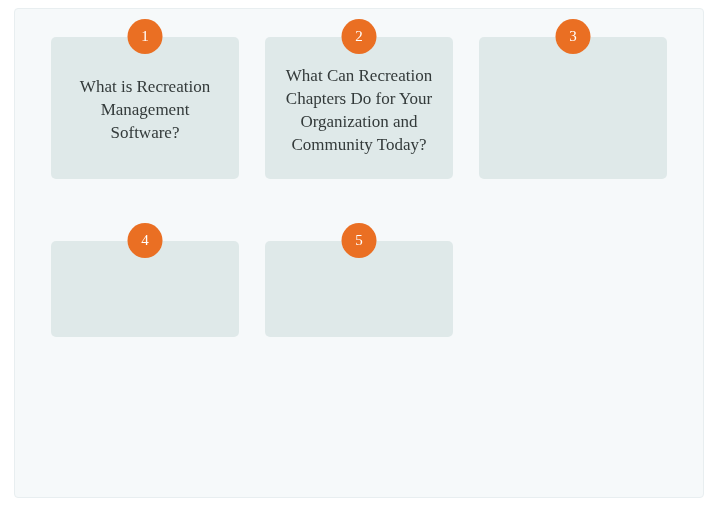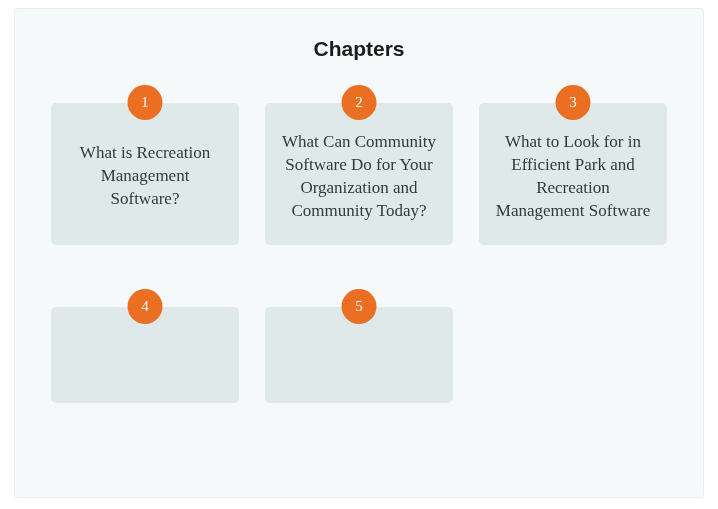--- a/index.html
+++ b/index.html
@@ -69,36 +69,34 @@
     font-size: 17px;
     line-height: 1.35;
     color: #333a3a;
     text-align: center;
   }
 </style>
 </head>
 <body>
 
 <div class="panel">
-  <h2 class="heading">Chapters</h2>
   <div class="grid">
 
     <div class="card">
       <div class="badge">1</div>
       <div class="title">What is Recreation Management Software?</div>
     </div>
 
     <div class="card">
       <div class="badge">2</div>
-      <div class="title">What Can Community Software Do for Your Organization and Community Today?</div>
+      <div class="title">What Can Recreation Chapters Do for Your Organization and Community Today?</div>
     </div>
 
     <div class="card">
       <div class="badge">3</div>
-      <div class="title">What to Look for in Efficient Park and Recreation Management Software</div>
     </div>
 
     <div class="card">
       <div class="badge">4</div>
     </div>
 
     <div class="card short">
       <div class="badge">5</div>
     </div>
 

